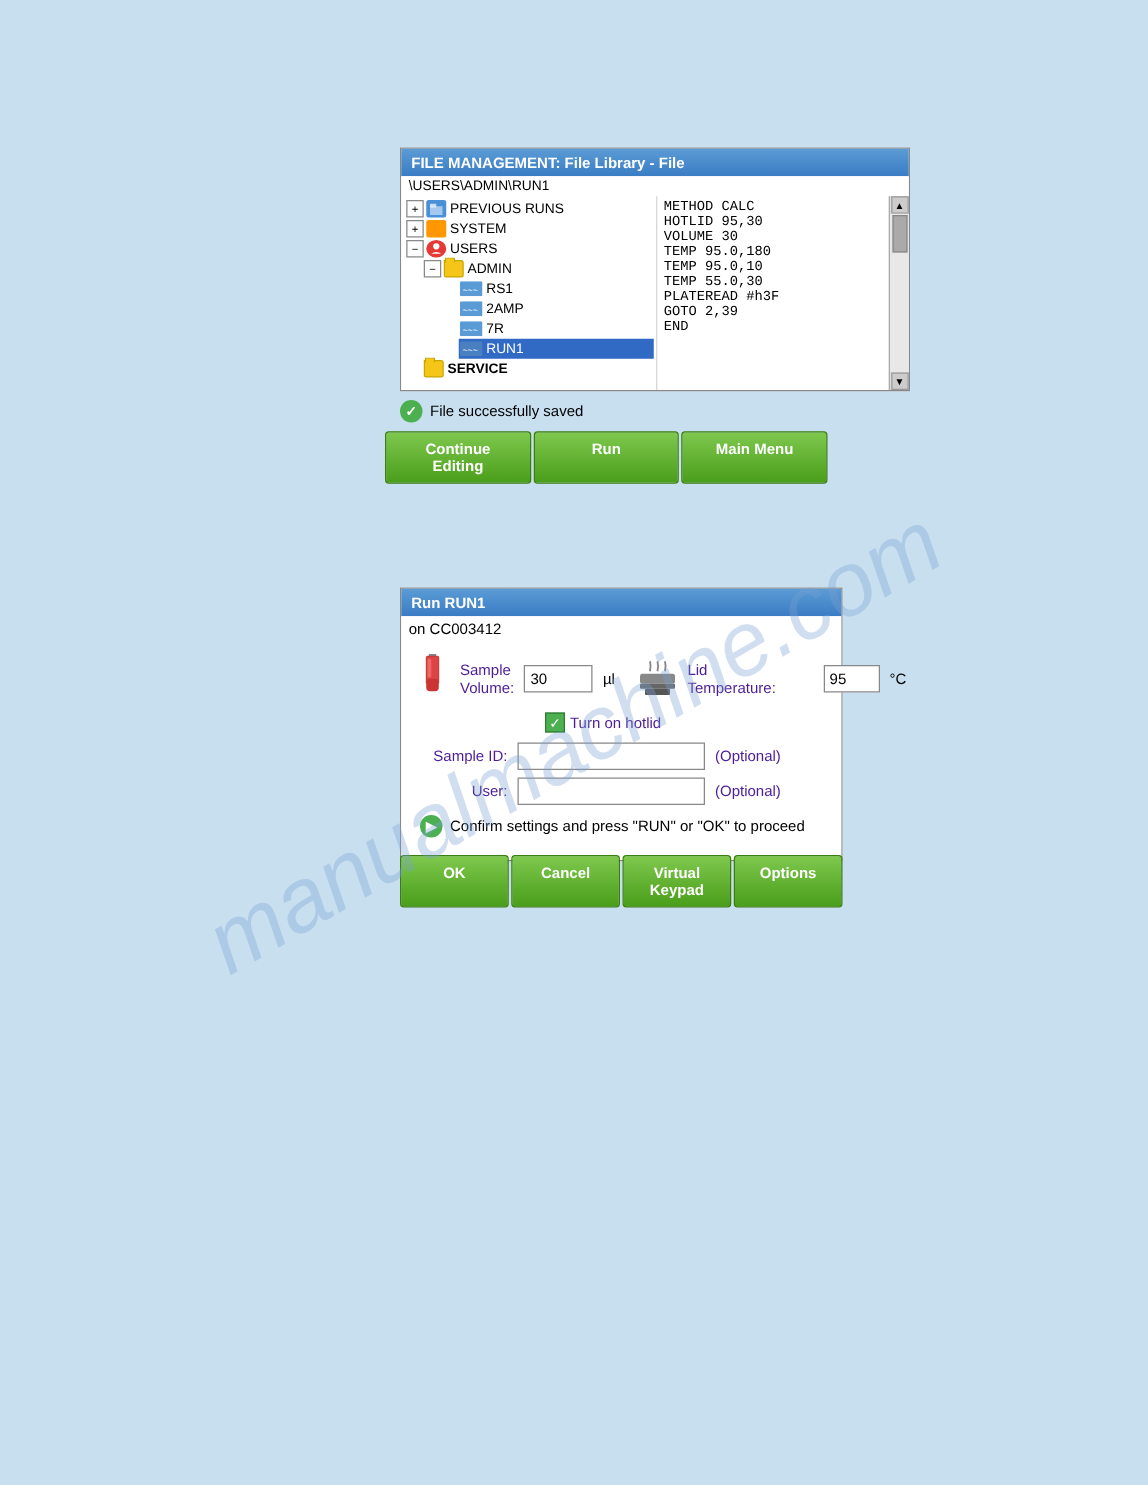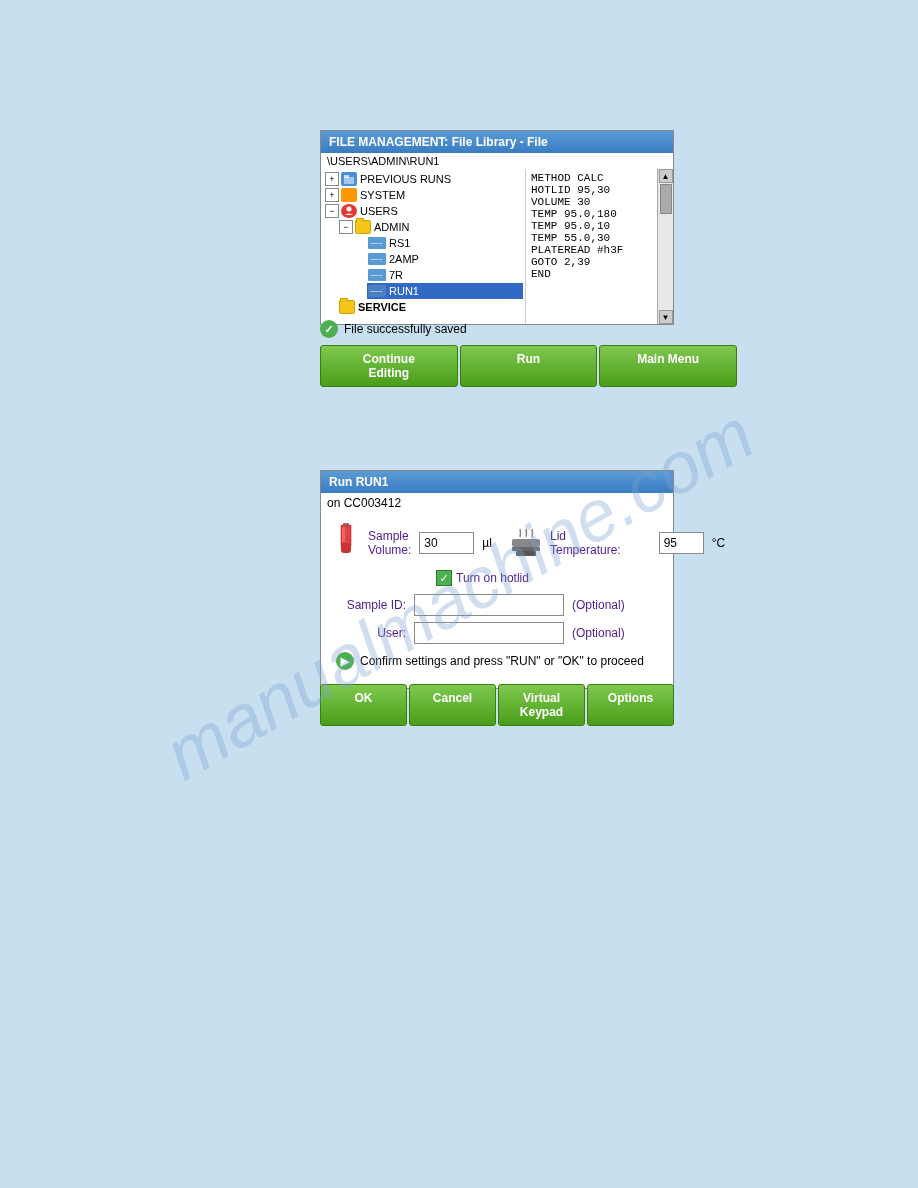--- a/index.html
+++ b/index.html
@@ -35,22 +35,22 @@
 
     
     .panel {
       position: absolute;
       left: 320px;
       background: white;
       border: 1px solid #888;
     }
 
     .panel-top {
-      top: 130px;
-      width: 354px;
+      top: 118px;
+      width: 408px;
     }
 
     .panel-header {
       background: linear-gradient(to bottom, #5b9bd5, #3a7cc4);
       color: white;
       font-weight: bold;
       font-size: 12px;
       padding: 4px 8px;
     }
 
@@ -187,23 +187,23 @@
       border-radius: 50%;
       display: flex; align-items: center; justify-content: center;
       color: white;
       font-size: 11px;
       font-weight: bold;
     }
 
     
     .action-buttons {
       position: absolute;
-      left: 320px;
+      left: 308px;
       top: 345px;
-      width: 417px;
+      width: 354px;
       display: flex;
       flex-direction: row;
       gap: 2px;
     }
 
     .btn-green {
       flex: 1;
       background: linear-gradient(to bottom, #7ec84e, #4a9e1a);
       color: white;
       font-weight: bold;

